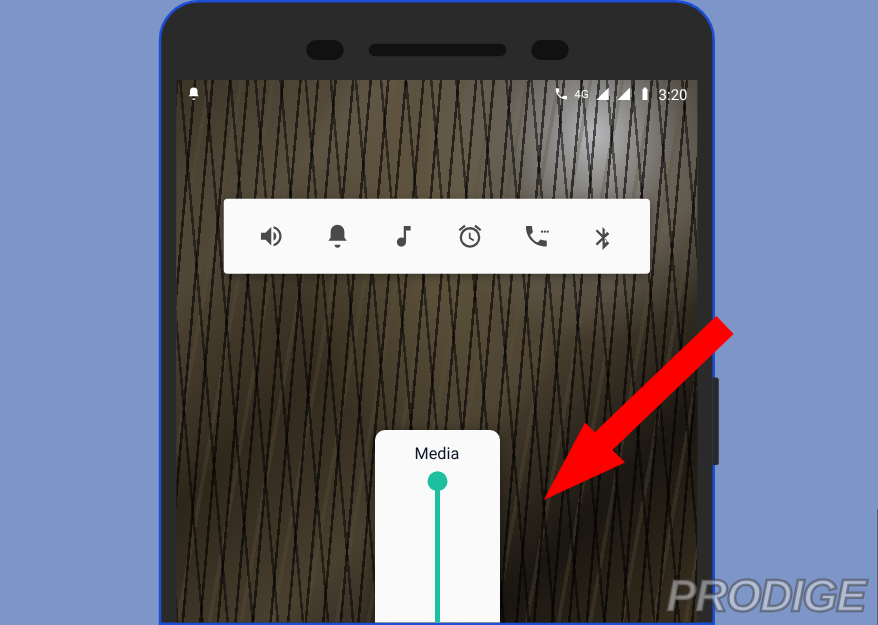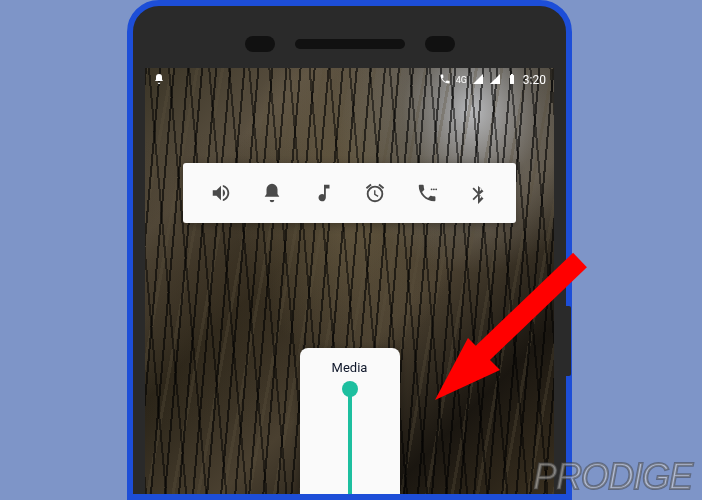--- a/index.html
+++ b/index.html
@@ -12,21 +12,21 @@
     font-family: Roboto, Arial, sans-serif;
   }
   .phone {
     position: absolute;
     left: 127px;
     top: 0;
     width: 445px;
     height: 500px;
     background: #2a2a2a;
     border-radius: 32px 32px 0 0;
-    border: 6px solid #1d4ed8;
+    border: 2px solid #1d4ed8;
   }
   .phone-side-btn {
     position: absolute;
     right: -5px;
     top: 300px;
     width: 5px;
     height: 70px;
     background: #2a2a2a;
     border-radius: 0 2px 2px 0;
   }
@@ -155,21 +155,21 @@
     left: 430px;
     z-index: 20;
     pointer-events: none;
   }
   .watermark {
     position: absolute;
     bottom: 8px;
     right: 10px;
     z-index: 30;
     font-family: Arial Black, Arial, sans-serif;
-    font-weight: 400;
+    font-weight: 700;
     font-style: italic;
     text-align: right;
     line-height: 0.8;
     pointer-events: none;
   }
   .watermark .l1 {
     font-size: 36px;
     color: rgba(230,230,230,0.5);
     -webkit-text-stroke: 2px rgba(60,60,60,0.5);
     letter-spacing: -1px;

